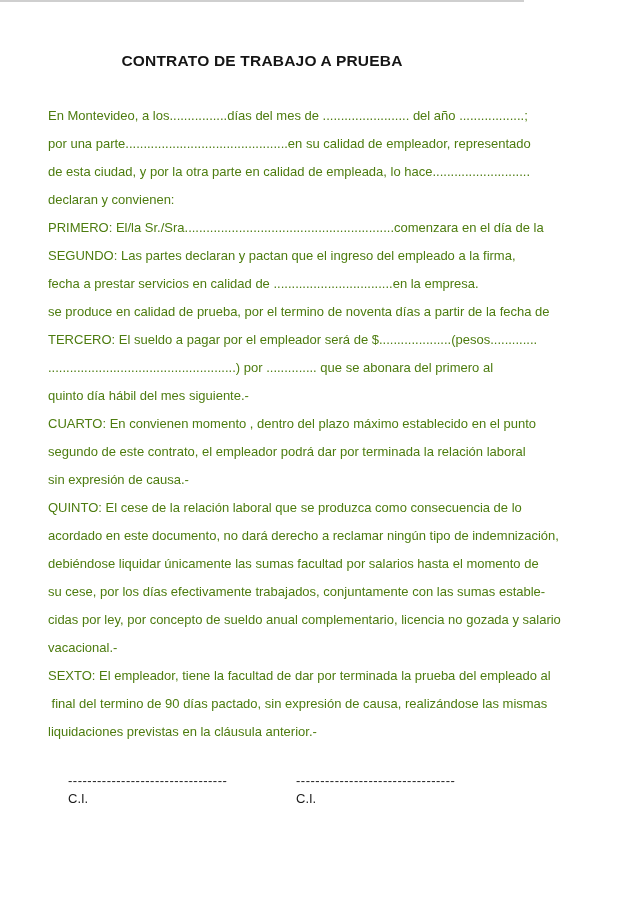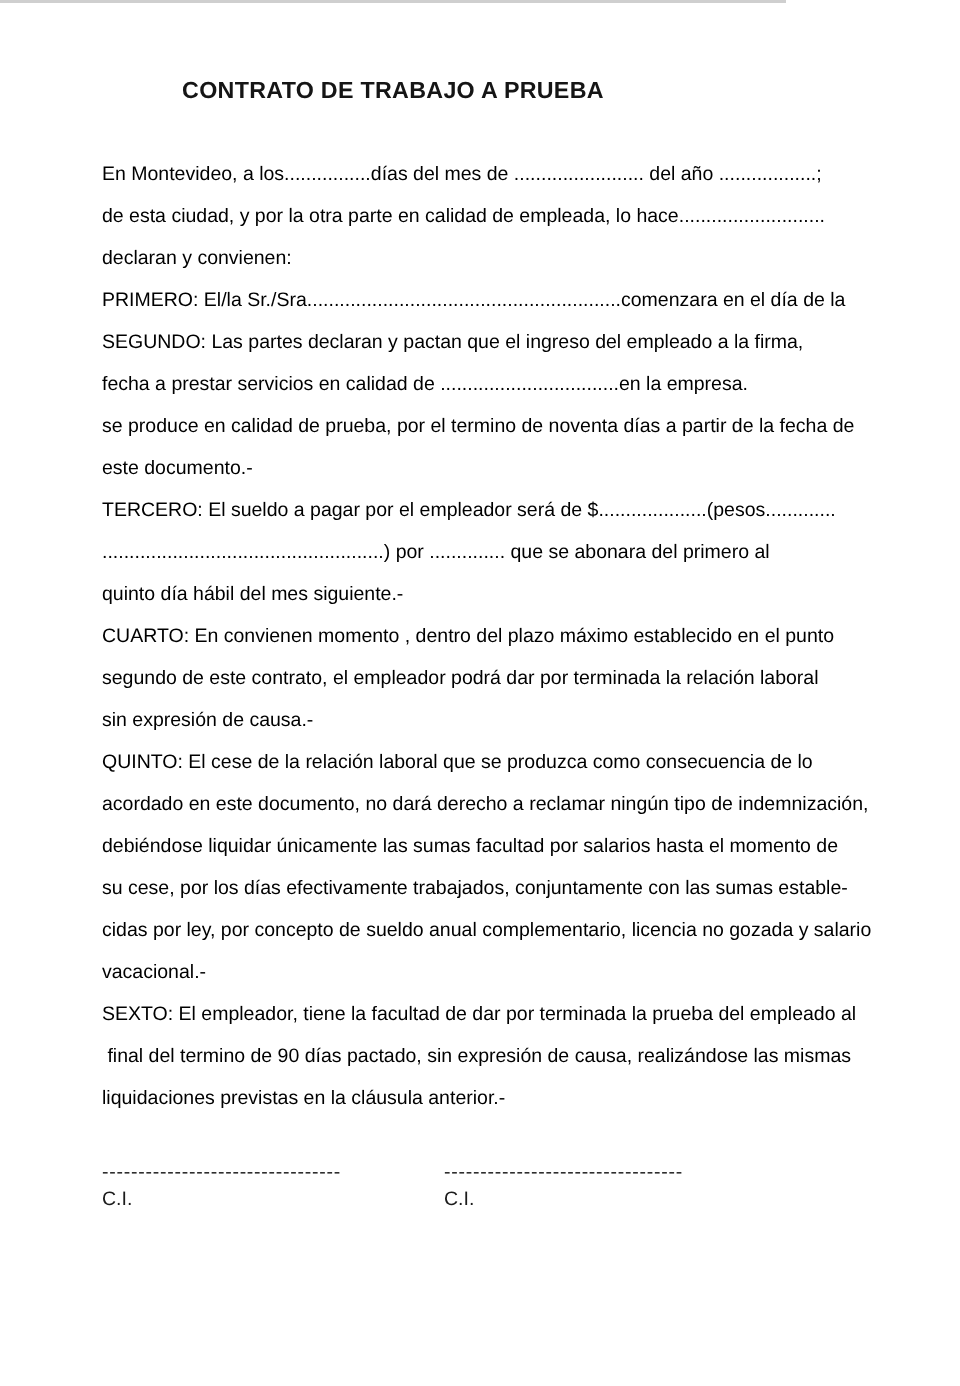--- a/index.html
+++ b/index.html
@@ -27,24 +27,24 @@
   }
   .doc-title {
     margin: 50px 0 0 0;
     text-align: center;
     font-size: 15.5px;
     font-weight: bold;
     letter-spacing: 0.2px;
     color: #151515;
   }
   .doc-body {
-    margin: 32px 48px 0 68px;
+    margin: 32px 48px 0 48px;
     font-size: 13px;
     line-height: 28px;
-    color: #000000;
+    color: #4d7c0f;
   }
   .doc-body .doc-line {
     white-space: pre;
   }
   .signatures {
     display: flex;
     margin: 26px 0 0 68px;
   }
   .sig-block {
     width: 290px;
@@ -63,27 +63,27 @@
 <body>
 
 <div class="page">
 
   <div class="top-edge"></div>
 
   <h1 class="doc-title">CONTRATO DE TRABAJO A PRUEBA</h1>
 
   <div class="doc-body">
       <div class="doc-line">En Montevideo, a los................días del mes de ........................ del año ..................;</div>
+      <div class="doc-line">por una parte.............................................en su calidad de empleador, representado</div>
       <div class="doc-line">de esta ciudad, y por la otra parte en calidad de empleada, lo hace...........................</div>
       <div class="doc-line">declaran y convienen:</div>
       <div class="doc-line">PRIMERO: El/la Sr./Sra..........................................................comenzara en el día de la</div>
       <div class="doc-line">SEGUNDO: Las partes declaran y pactan que el ingreso del empleado a la firma,</div>
       <div class="doc-line">fecha a prestar servicios en calidad de .................................en la empresa.</div>
       <div class="doc-line">se produce en calidad de prueba, por el termino de noventa días a partir de la fecha de</div>
-      <div class="doc-line">este documento.-</div>
       <div class="doc-line">TERCERO: El sueldo a pagar por el empleador será de $....................(pesos.............</div>
       <div class="doc-line">....................................................) por .............. que se abonara del primero al</div>
       <div class="doc-line">quinto día hábil del mes siguiente.-</div>
       <div class="doc-line">CUARTO: En convienen momento , dentro del plazo máximo establecido en el punto</div>
       <div class="doc-line">segundo de este contrato, el empleador podrá dar por terminada la relación laboral</div>
       <div class="doc-line">sin expresión de causa.-</div>
       <div class="doc-line">QUINTO: El cese de la relación laboral que se produzca como consecuencia de lo</div>
       <div class="doc-line">acordado en este documento, no dará derecho a reclamar ningún tipo de indemnización,</div>
       <div class="doc-line">debiéndose liquidar únicamente las sumas facultad por salarios hasta el momento de</div>
       <div class="doc-line">su cese, por los días efectivamente trabajados, conjuntamente con las sumas estable-</div>

